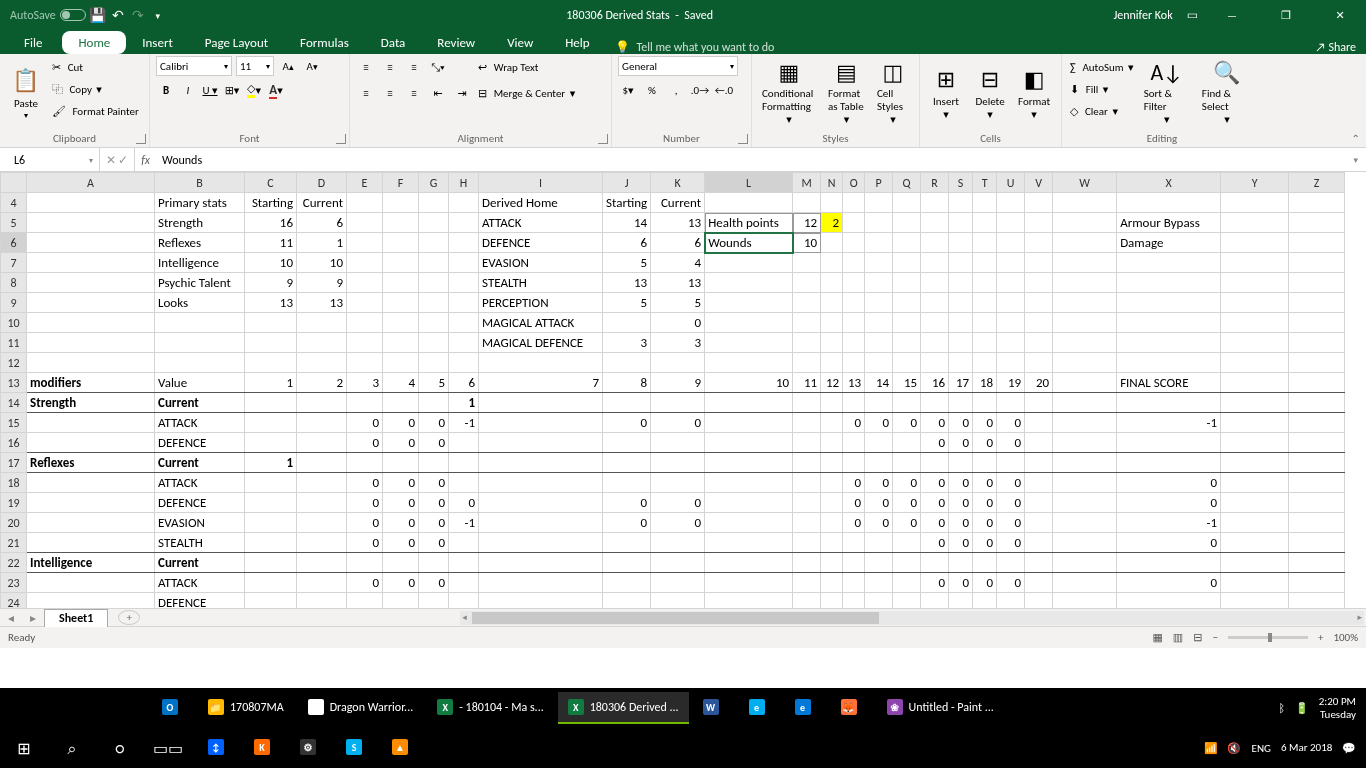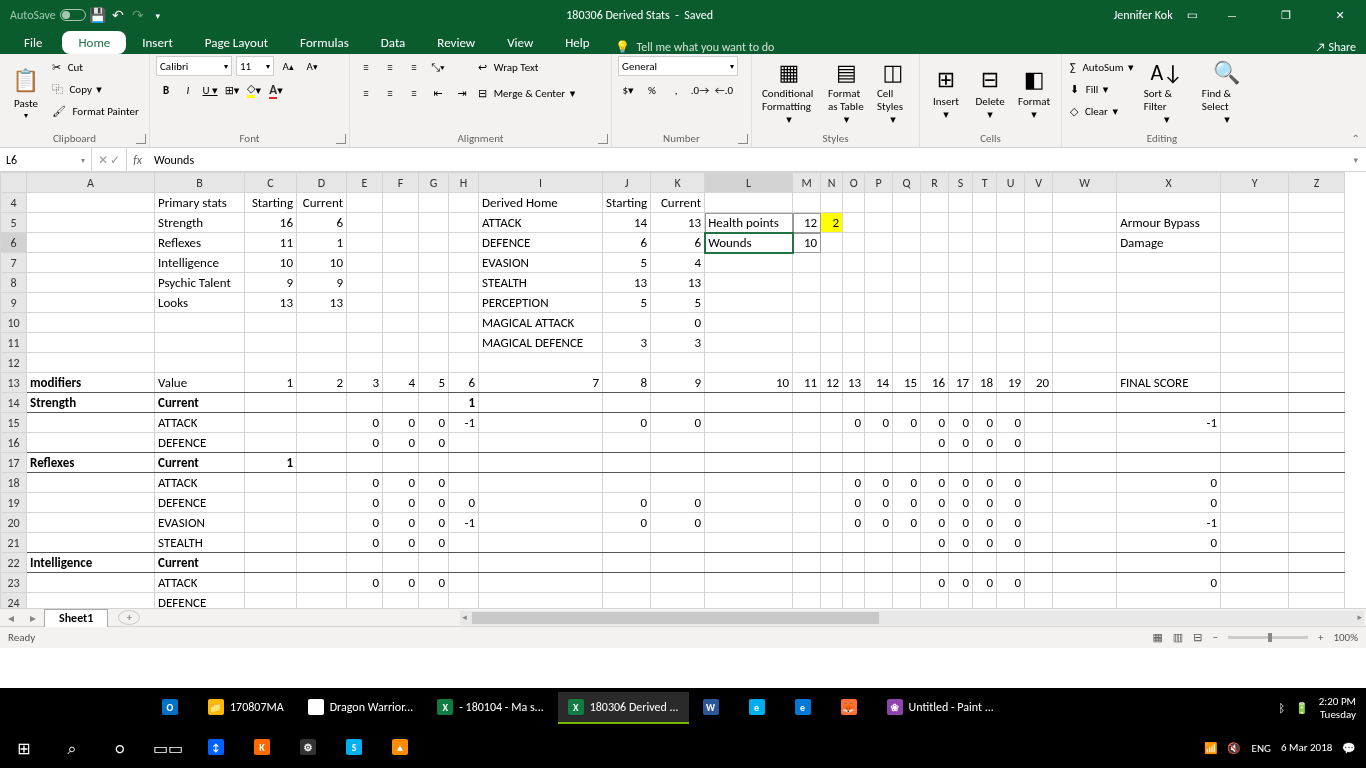--- a/index.html
+++ b/index.html
@@ -35,21 +35,21 @@
 .small-col { display: flex; flex-direction: column; }
 .dialog-launcher { position: absolute; bottom: 3px; right: 3px; width: 10px; height: 10px; border-right: 1px solid #888; border-bottom: 1px solid #888; cursor: pointer; }
 .font-select { width: 76px; height: 20px; border: 1px solid #ccc; background: #fff; font-size: 11px; padding: 0 3px; display: flex; align-items: center; justify-content: space-between; }
 .size-select { width: 38px; height: 20px; border: 1px solid #ccc; background: #fff; font-size: 11px; padding: 0 3px; display: flex; align-items: center; justify-content: space-between; }
 .fmt-btn { width: 20px; height: 20px; display: flex; align-items: center; justify-content: center; cursor: pointer; }
 .underline-a { border-bottom: 2px solid #d82b2b; font-weight: bold; color:#333; font-size:13px;}
 .collapse-caret { position:absolute; right:6px; bottom:2px; color:#666; font-size:10px; cursor:pointer;}
 
 
 .formula-bar { height: 24px; border-bottom: 1px solid #d4d4d4; display: flex; align-items: center; background: #fff; font-size: 12px; }
-.name-box { width: 92px; border-right: 1px solid #d4d4d4; padding: 0 6px; height: 100%; display: flex; align-items: center; justify-content: space-between; }
+.name-box { width: 92px; border-right: 1px solid #d4d4d4; padding: 0 6px; height: 100%; display: flex; align-items: center; justify-content: space-between; margin-left: 8px; }
 .fb-btns { display: flex; gap: 2px; padding: 0 6px; border-right: 1px solid #d4d4d4; height: 100%; align-items: center; color: #999; }
 .fx-label { font-style: italic; color: #666; padding: 0 6px; }
 .formula-text { flex: 1; padding: 0 6px; }
 
 
 .grid-wrap { height: 436px; overflow: hidden; position: relative; background:#fff; }
 .grid { border-collapse: collapse; table-layout: fixed; font-size: 13px; font-family: Calibri, sans-serif; }
 .grid th, .grid td { border: 1px solid #d4d4d4; height: 20px; padding: 0 3px; white-space: nowrap; overflow: hidden; }
 .grid th { background: #e6e6e6; font-weight: normal; text-align: center; font-size: 12px; color: #333; }
 .grid th.corner { background: #e6e6e6; width: 26px; }

